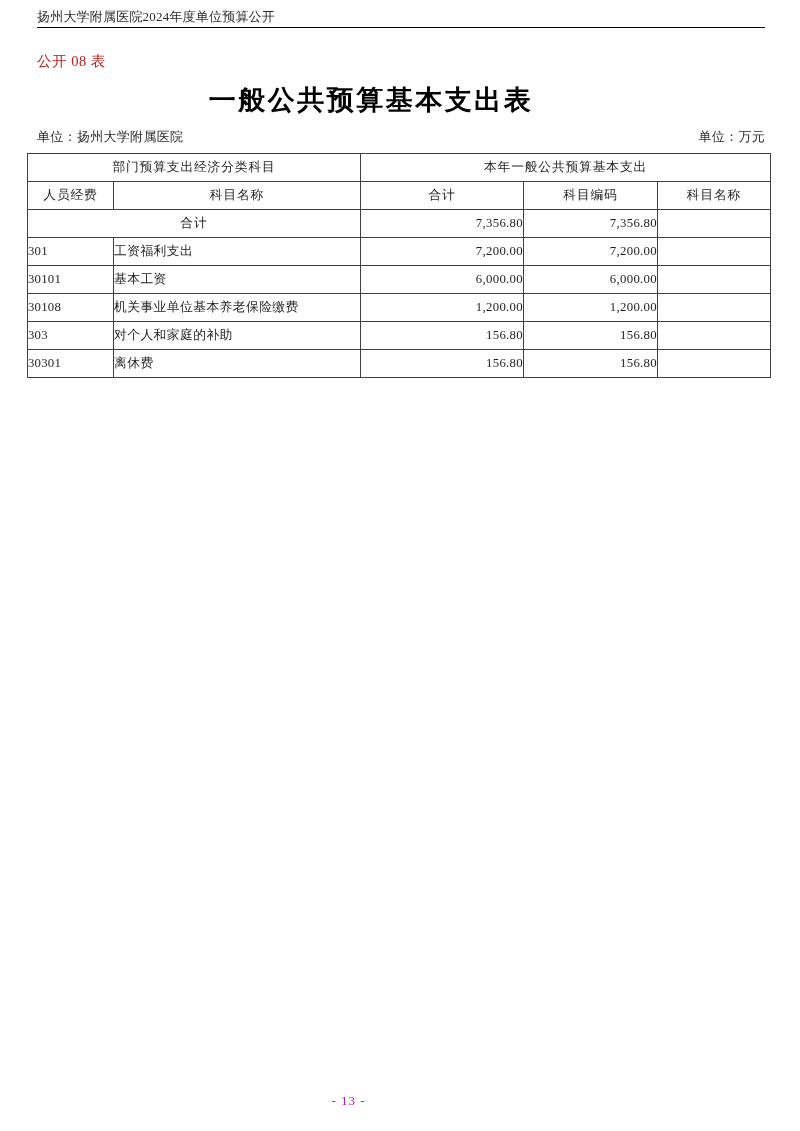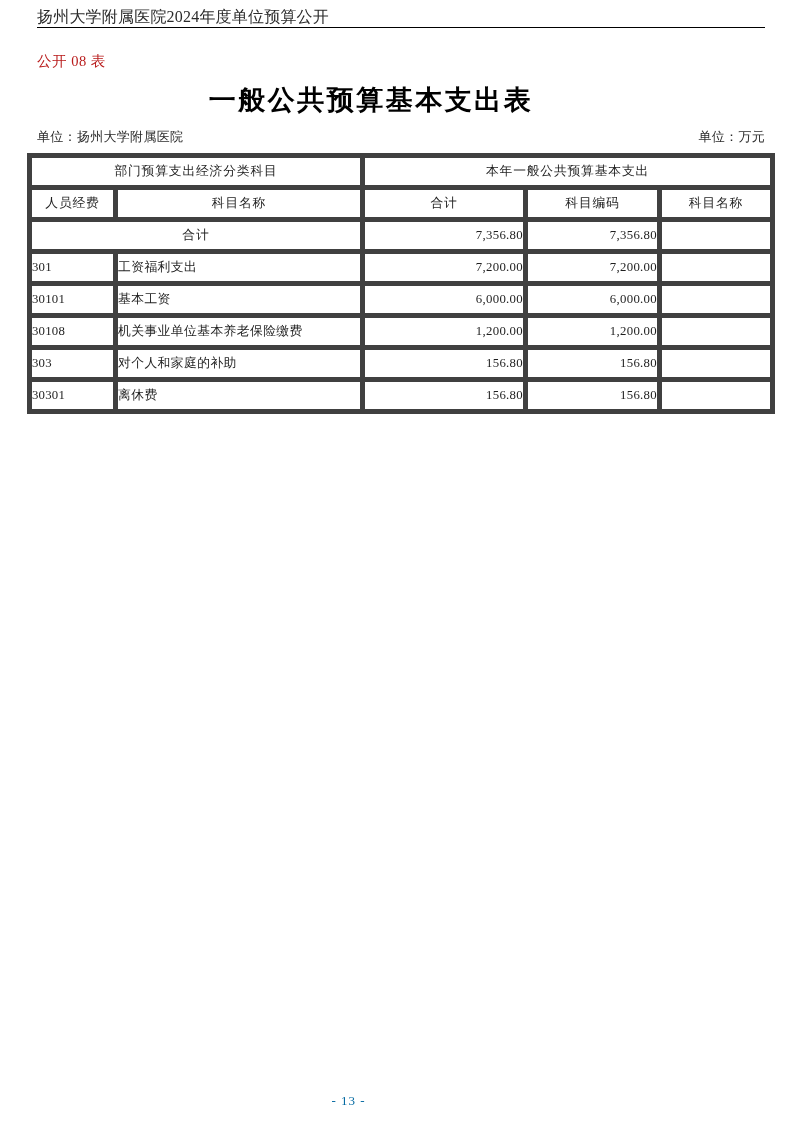--- a/index.html
+++ b/index.html
@@ -15,21 +15,21 @@
     color: #1a1a1a;
     overflow: hidden;
   }
 
   
   .page-header {
     position: absolute;
     left: 37px;
     top: 8px;
     width: 728px;
-    font-size: 16px;
+    font-size: 13px;
     line-height: 18px;
     letter-spacing: 0.2px;
     color: #2b2b2b;
     white-space: nowrap;
   }
   .header-rule {
     position: absolute;
     left: 37px;
     top: 27px;
     width: 728px;
@@ -98,21 +98,21 @@
     left: 27px;
     top: 153px;
     width: 743px;
     border-collapse: collapse;
     table-layout: fixed;
     font-size: 12.8px;
     color: #1f1f1f;
   }
   .budget-table td,
   .budget-table th {
-    border: 5px solid #404040;
+    border: 1px solid #404040;
     height: 27px;
     padding: 0;
     font-weight: normal;
     vertical-align: middle;
     overflow: hidden;
     white-space: nowrap;
   }
   .c-code   { width: 86px; }
   .c-name   { width: 247px; }
   .c-total  { width: 163px; }
@@ -156,21 +156,21 @@
 
   
   .page-footer {
     position: absolute;
     left: 0;
     top: 1092px;
     width: 697px;
     text-align: center;
     font-size: 13px;
     line-height: 18px;
-    color: #0369a1;
+    color: #a21caf;
     letter-spacing: 1px;
   }
 </style>
 </head>
 <body>
 
 <div class="page-header">扬州大学附属医院2024年度单位预算公开</div>
 <div class="header-rule"></div>
 
 <div class="form-number">公开 08 表</div>

